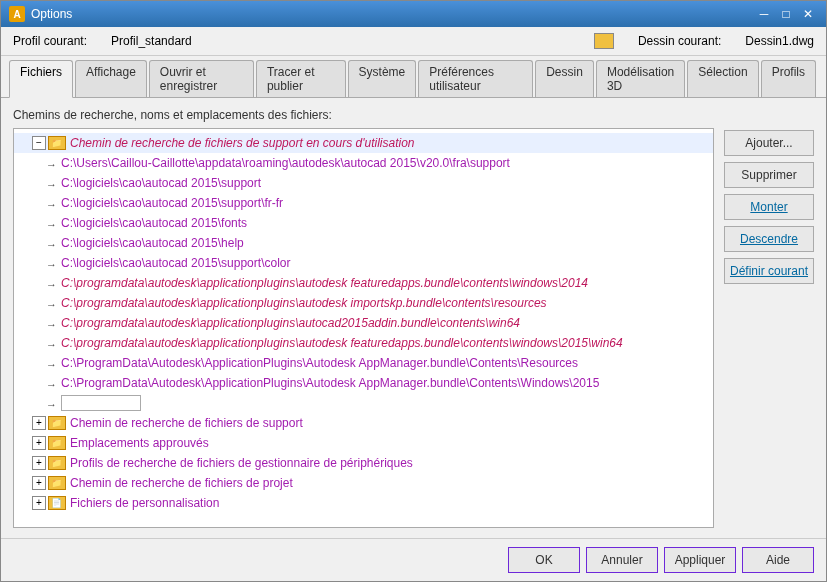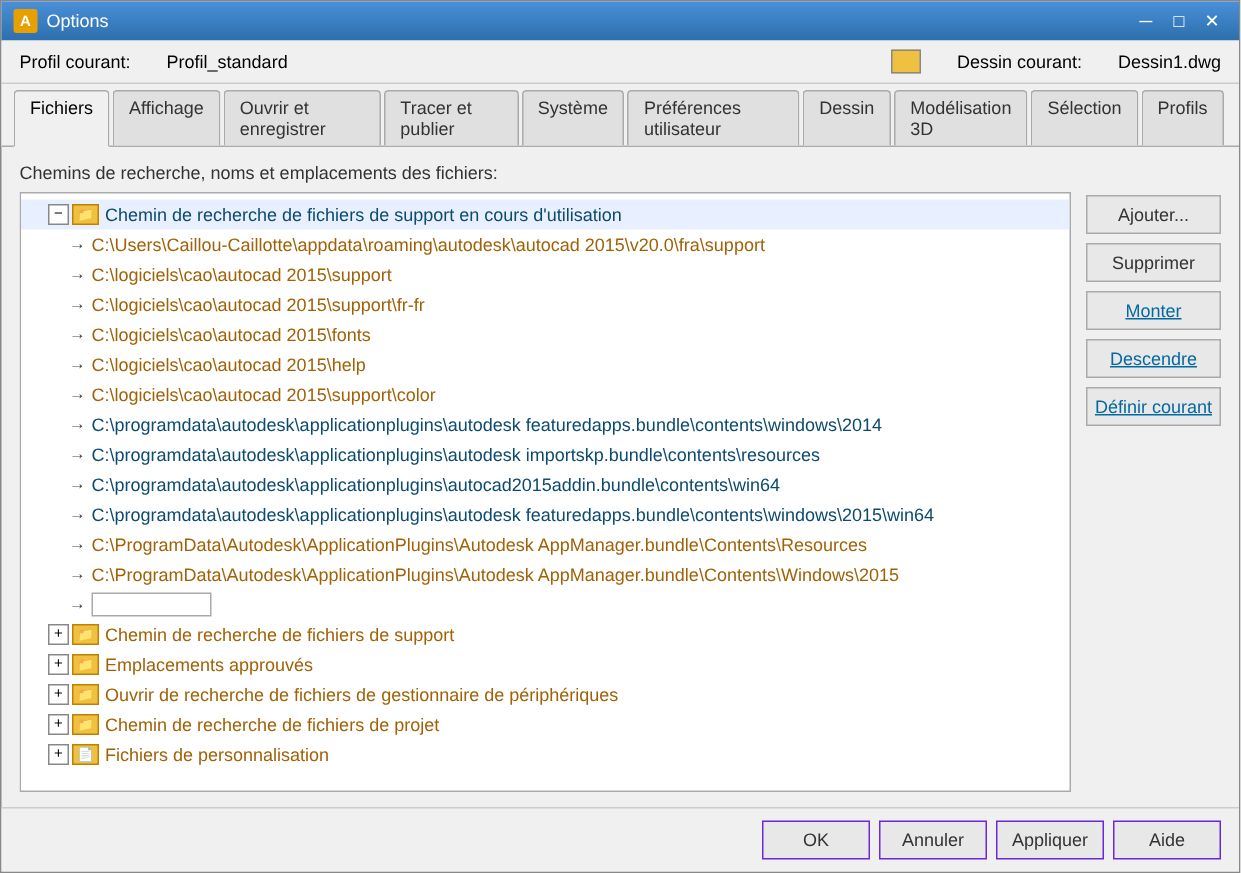--- a/index.html
+++ b/index.html
@@ -175,23 +175,23 @@
       justify-content: center;
       font-size: 9px;
     }
     .tree-icon-arrow {
       color: #444;
       margin-right: 4px;
       font-size: 11px;
     }
     .tree-text {
       font-size: 12px;
-      color: #a16207;
-    }
-    .tree-text.blue { color: #0c4a6e; }
+      color: #a21caf;
+    }
+    .tree-text.blue { color: #be185d; font-style: italic; }
 
     .input-box {
       border: 1px solid #aaa;
       height: 16px;
       width: 80px;
       background: white;
       vertical-align: middle;
     }
 
     .side-buttons {
@@ -369,21 +369,21 @@
         <div class="tree-item">
           <span style="width:14px; display:inline-block;"></span>
           <span class="tree-expand">+</span>
           <span class="tree-icon-folder">📁</span>
           <span class="tree-text">Emplacements approuvés</span>
         </div>
         <div class="tree-item">
           <span style="width:14px; display:inline-block;"></span>
           <span class="tree-expand">+</span>
           <span class="tree-icon-folder">📁</span>
-          <span class="tree-text">Ouvrir de recherche de fichiers de gestionnaire de périphériques</span>
+          <span class="tree-text">Profils de recherche de fichiers de gestionnaire de périphériques</span>
         </div>
         <div class="tree-item">
           <span style="width:14px; display:inline-block;"></span>
           <span class="tree-expand">+</span>
           <span class="tree-icon-folder">📁</span>
           <span class="tree-text">Chemin de recherche de fichiers de projet</span>
         </div>
         <div class="tree-item">
           <span style="width:14px; display:inline-block;"></span>
           <span class="tree-expand">+</span>

